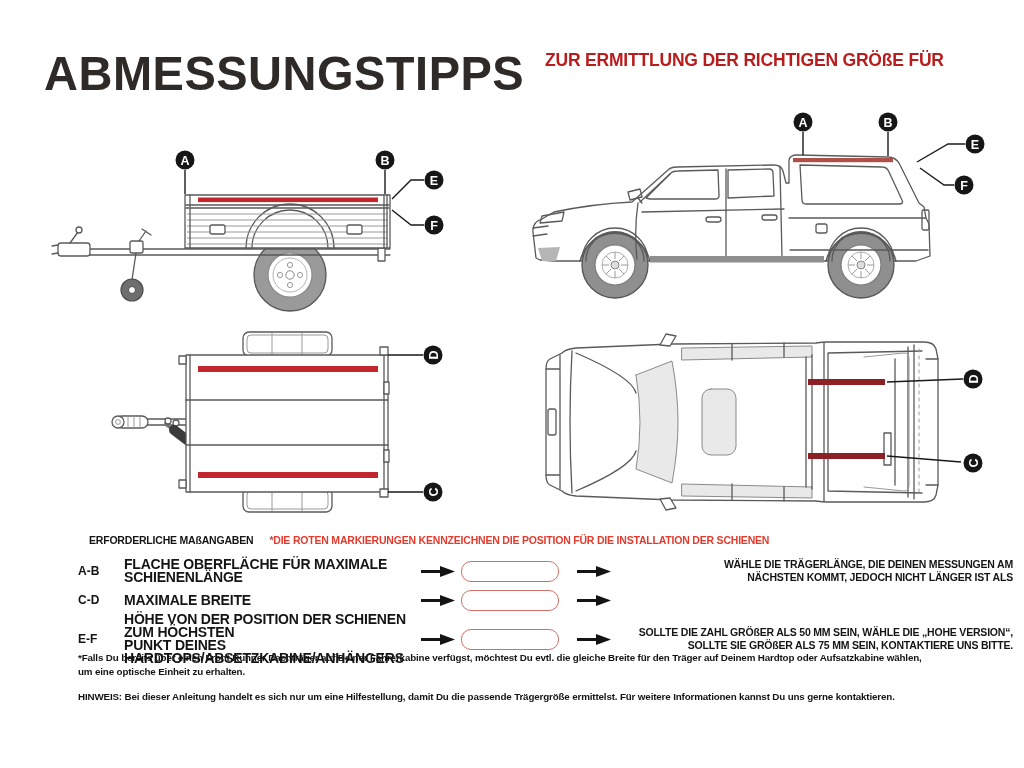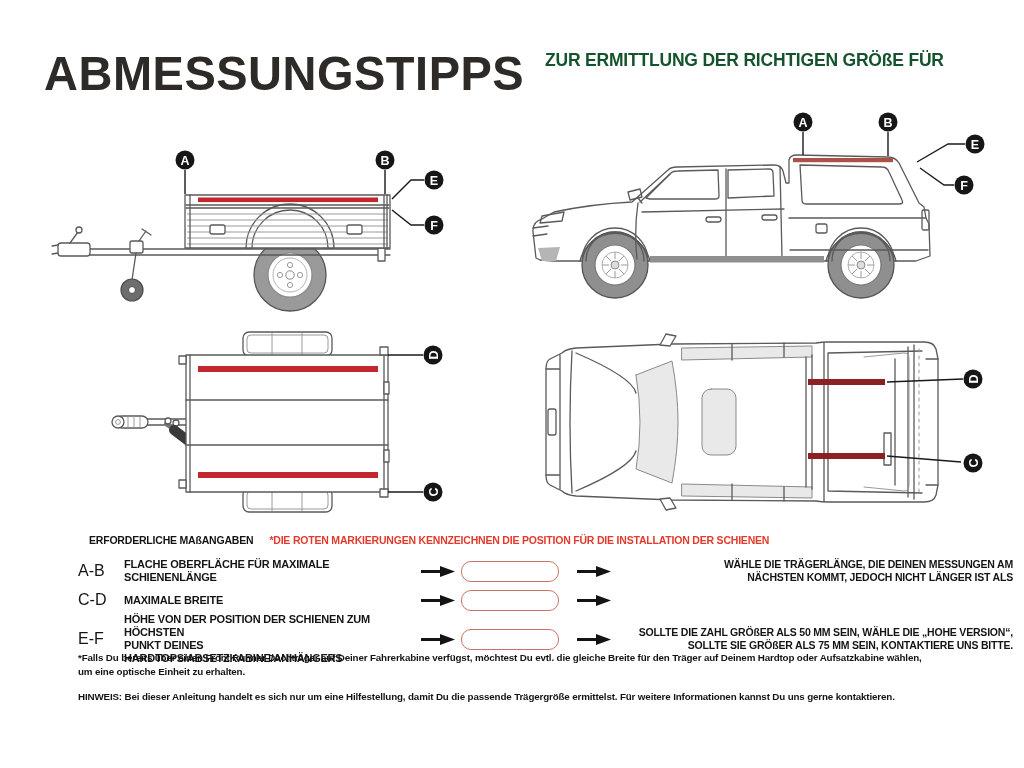--- a/index.html
+++ b/index.html
@@ -1,37 +1,37 @@
 <!DOCTYPE html>
 <html><head>
 <meta charset="utf-8">
 <style>
   html,body{margin:0;padding:0;background:#fff;}
   .page{position:relative;width:1024px;height:768px;background:#ffffff;overflow:hidden;
         font-family:"Liberation Sans",sans-serif;color:#141414;}
   .title{position:absolute;left:44px;top:44px;margin:0;font-size:47px;font-weight:800;
          letter-spacing:.5px;color:#2d2a27;transform:scaleY(1.04);transform-origin:left top;}
   .subtitle{position:absolute;left:545px;top:50px;font-size:17.5px;font-weight:bold;
-            line-height:21.5px;letter-spacing:-.2px;color:#14532d;}
+            line-height:21.5px;letter-spacing:-.2px;color:#b91c1c;}
   .diag{position:absolute;}
   .art{stroke:#5a5a5a;stroke-width:1.3;fill:none;stroke-linecap:round;stroke-linejoin:round;}
   .artfill{stroke:#5a5a5a;stroke-width:1.3;fill:#ffffff;stroke-linejoin:round;}
   .lite{stroke:#9a9a9a;stroke-width:1;fill:none;}
   .glass{fill:#e9e9e9;stroke:#8a8a8a;stroke-width:1;}
   .leader{stroke:#1a1a1a;stroke-width:1.4;fill:none;}
   .badge circle{fill:#161616;}
   .badge text{fill:#ffffff;font-size:12.5px;font-weight:bold;text-anchor:middle;
               font-family:"Liberation Sans",sans-serif;}
   .meas-head{position:absolute;left:78px;top:534px;font-size:10.5px;font-weight:bold;letter-spacing:-.2px;padding-left:11px;}
   .mh-note{color:#e23a2c;margin-left:16px;}
   .mrow{position:absolute;left:78px;width:935px;display:grid;
         grid-template-columns:46px 291px 46px 98px 69px auto;align-items:center;}
   .row1{top:556px;min-height:30px;} .row2{top:587px;min-height:26px;} .row3{top:613px;min-height:36px;}
-  .range{font-size:16px;font-weight:normal;}
-  .desc{font-size:11px;font-weight:bold;line-height:13px;white-space:pre-line;letter-spacing:-.2px;}
+  .range{font-size:12px;font-weight:bold;}
+  .desc{font-size:14px;font-weight:bold;line-height:13px;white-space:pre-line;letter-spacing:-.2px;}
   .instr{font-size:10.5px;font-weight:bold;line-height:13.5px;white-space:pre-line;letter-spacing:-.2px;text-align:right;}
   .pill{height:19px;border:1.6px solid #cf7169;border-radius:10px;background:#fff;}
   .arr{justify-self:center;}
   .fn1{position:absolute;left:78px;top:651px;width:940px;margin:0;font-size:9.8px;font-weight:bold;
        line-height:13.5px;white-space:pre-line;letter-spacing:-.15px;}
   .fn2{position:absolute;left:78px;top:691px;width:930px;margin:0;font-size:9.8px;font-weight:bold;
        letter-spacing:-.15px;}
   .contact{position:absolute;left:0;right:0;top:716px;display:flex;justify-content:center;
            gap:40px;padding-left:66px;font-size:10.5px;font-weight:bold;letter-spacing:-.2px;}
 </style>

